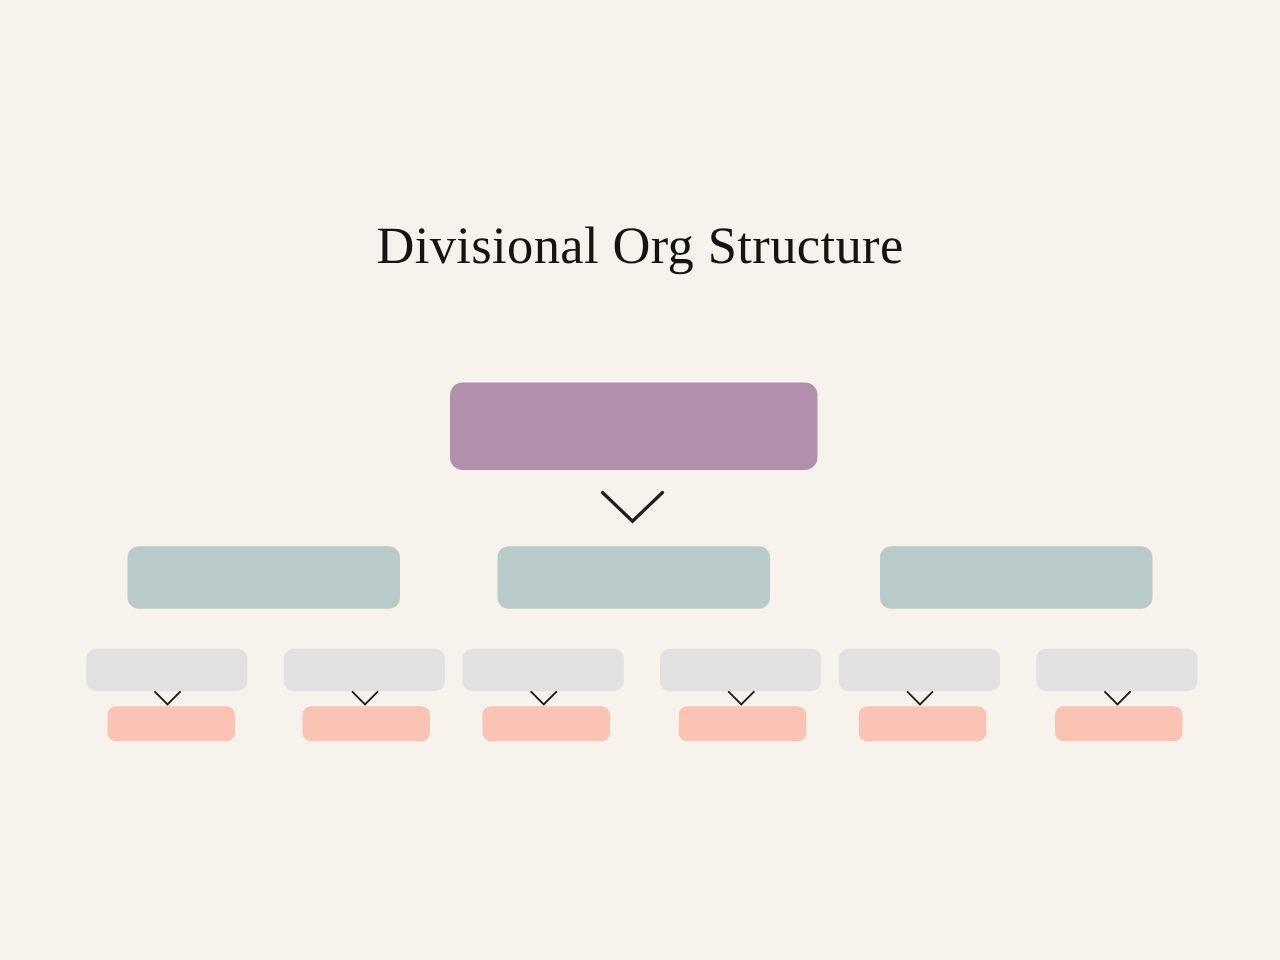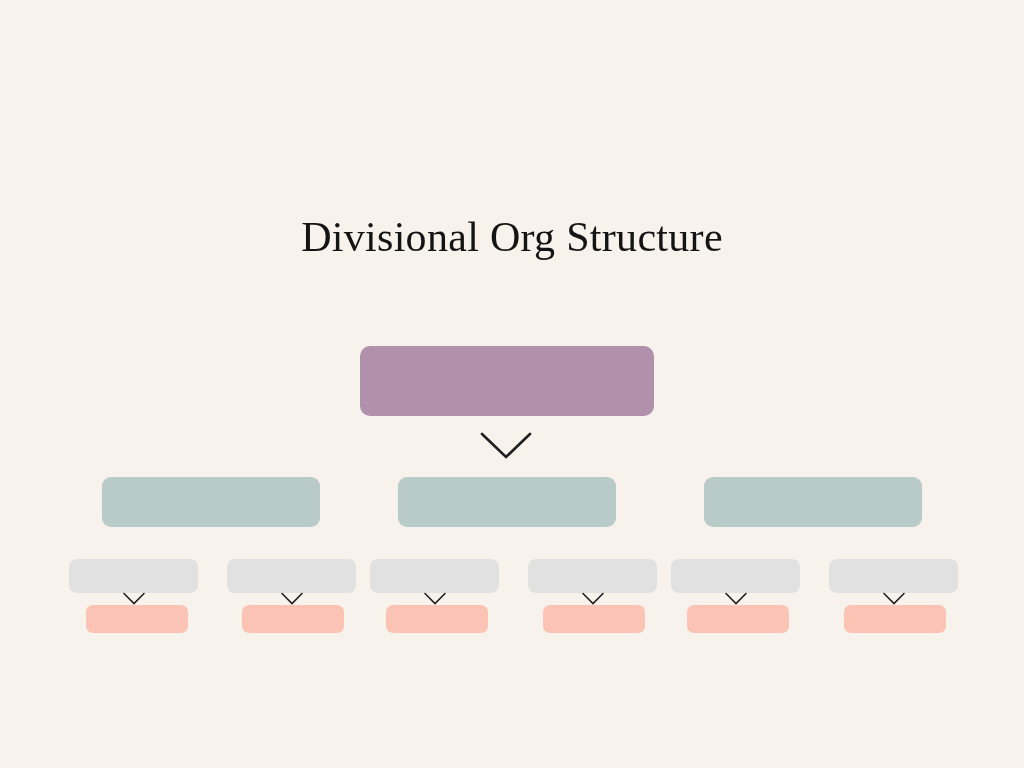--- a/index.html
+++ b/index.html
@@ -12,21 +12,21 @@
     --connector:#1f1f1f;
   }
   *{box-sizing:border-box;}
   html,body{margin:0;padding:0;}
   body{
     width:1024px;height:768px;
     background:var(--background);
     font-family:"Liberation Serif", serif;
     position:relative;overflow:hidden;
   }
-  .canvas{position:absolute;inset:0;margin-top:40px;}
+  .canvas{position:absolute;inset:0;}
   .chart-title{
     position:absolute;left:0;top:170px;width:1024px;
     text-align:center;font-size:42px;line-height:54px;
     color:var(--title-text);letter-spacing:0.3px;font-weight:400;
   }
   .box{position:absolute;display:flex;align-items:center;justify-content:center;}
   .root-box{
     left:360px;top:306px;width:294px;height:70px;
     border-radius:10px;background:var(--root-fill);
   }

